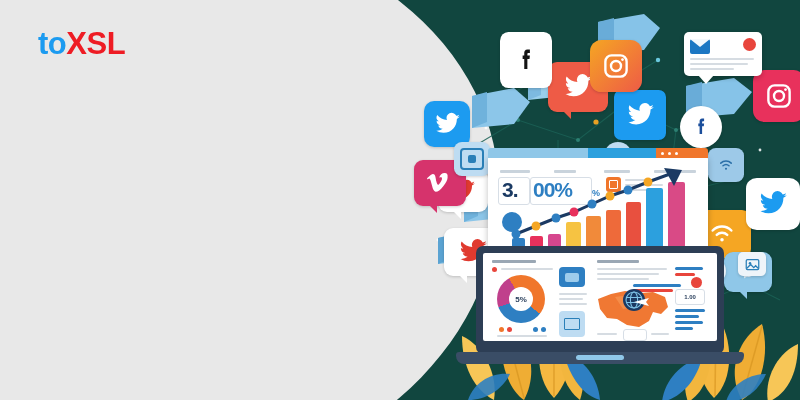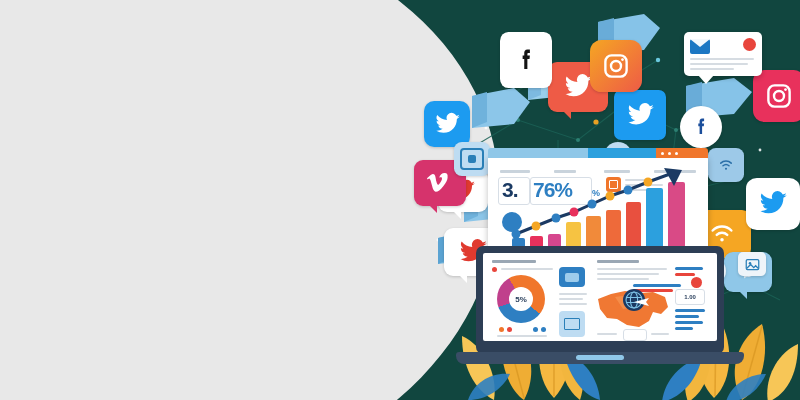--- a/index.html
+++ b/index.html
@@ -62,20 +62,23 @@
               display:flex;align-items:center;justify-content:center;}
   .globe{position:absolute;border-radius:50%;background:#1B3A63;}
 </style>
 </head>
 <body>
 
 <div class="banner">
 
   <div class="blob"></div>
 
+  <div class="logo">
+    <span class="lo-to">to</span><span class="lo-x">X</span><span class="lo-sl">SL</span>
+  </div>
 
 
   <div class="illus">
 
     <svg class="net" width="392" height="400" viewBox="0 0 392 400">
       <g stroke="#1B6156" stroke-width="1.1" fill="none" opacity=".85">
         <path d="M60 150 L110 120 L170 140 L215 105 L268 130 L320 112"></path>
         <path d="M40 200 L95 185 L150 205 L205 175 L260 196 L330 178"></path>
         <path d="M100 95 L150 70 L205 88 L250 60"></path>
         <path d="M90 250 L140 232 L200 250 L265 230 L330 248"></path>
@@ -323,21 +326,21 @@
       </div>
 
       <div class="tline" style="left:12px;top:14px;width:30px;height:3px;background:#C9D3DC;"></div>
       <div class="tline" style="left:66px;top:14px;width:22px;height:3px;background:#C9D3DC;"></div>
       <div class="tline" style="left:116px;top:14px;width:26px;height:3px;background:#C9D3DC;"></div>
       <div class="tline" style="left:166px;top:14px;width:42px;height:3px;background:#C9D3DC;"></div>
 
       <div class="kpi" style="left:10px;top:21px;width:30px;height:26px;"></div>
       <div class="kpi" style="left:42px;top:21px;width:60px;height:26px;"></div>
       <div class="pct" style="left:14px;top:22px;font-size:21px;color:#1B3A63;">3.</div>
-      <div class="pct" style="left:45px;top:22px;font-size:21px;color:#2E7FC2;">76%</div>
+      <div class="pct" style="left:45px;top:22px;font-size:21px;color:#2E7FC2;">00%</div>
       <div class="pct" style="left:104px;top:32px;font-size:9px;color:#2E7FC2;">%</div>
 
       <div class="ab" style="left:118px;top:21px;width:15px;height:15px;background:#F0762B;border-radius:3px;display:flex;align-items:center;justify-content:center;">
         <div style="width:7px;height:7px;border:1.4px solid #fff;border-radius:1px;"></div>
       </div>
       <div class="tline" style="left:137px;top:23px;width:30px;height:2px;"></div>
       <div class="tline" style="left:137px;top:28px;width:38px;height:2px;"></div>
       <div class="tline" style="left:137px;top:33px;width:24px;height:2px;"></div>
 
       <div class="minibar" style="left:24px;top:82px;width:13px;height:10px;background:#2E7FC2;"></div>

